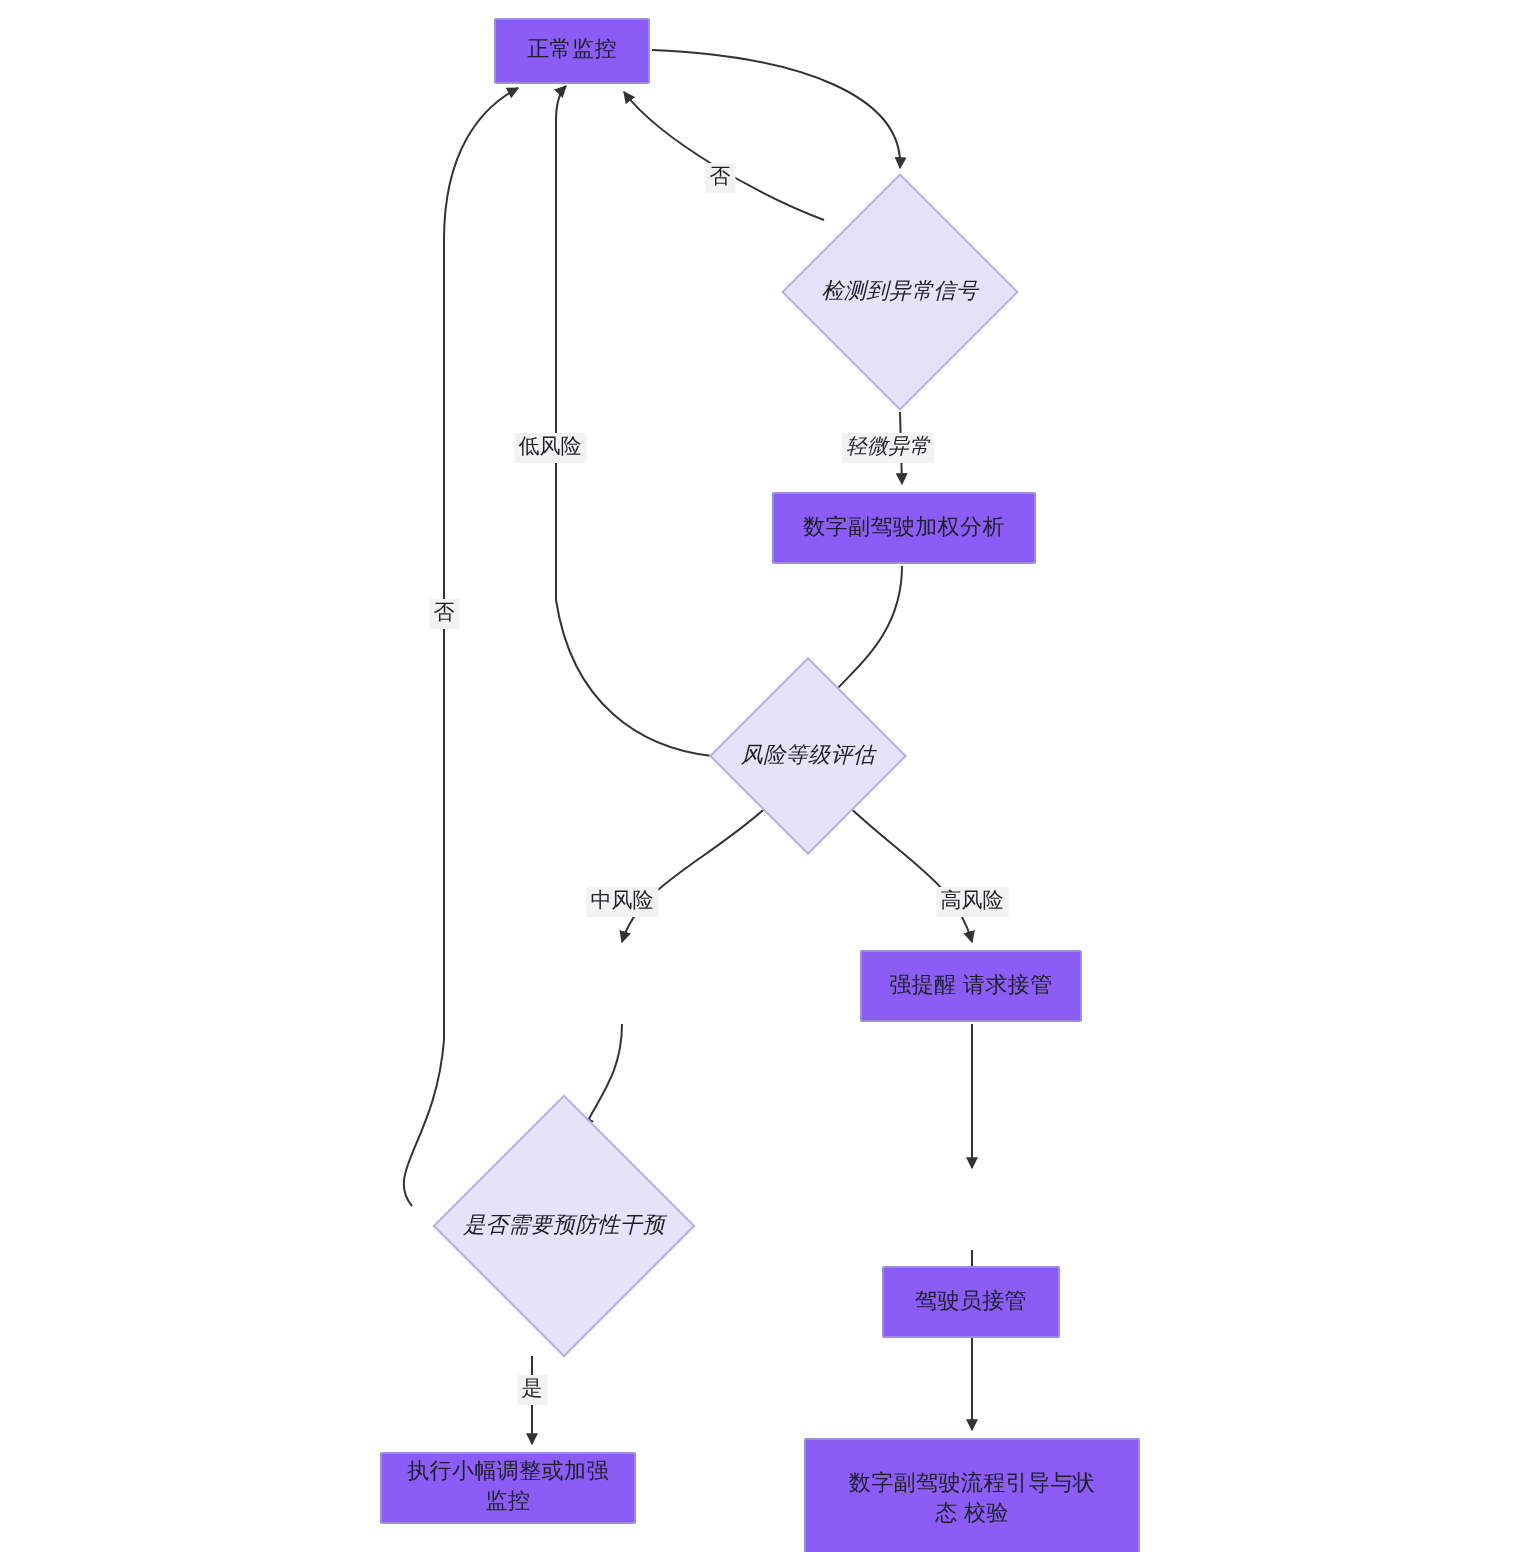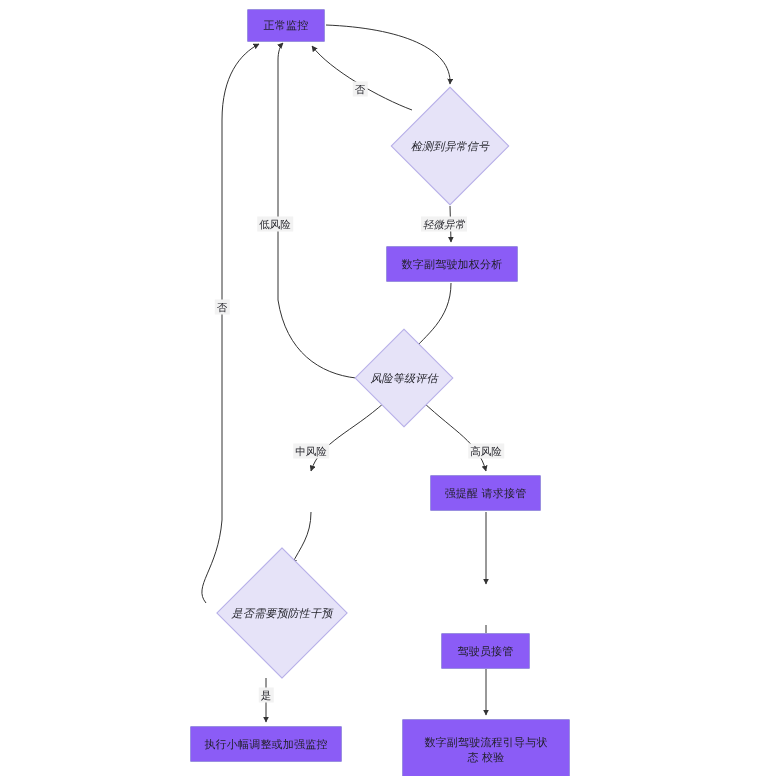--- a/index.html
+++ b/index.html
@@ -141,21 +141,21 @@
 
   <div class="node diamond" style="left:218px; top:549px; width:128px; height:128px;">
     <span class="dia-shape" style="width:91px; height:91px;"></span>
     <span class="node-text">是否需要预防性干预</span>
   </div>
 
   <div class="node rect" style="left:441px; top:605px; width:89px; height:36px;margin-top:28px;">
     <span class="node-text">驾驶员接管</span>
   </div>
 
-  <div class="node rect" style="left:190px; top:726px; width:152px; height:36px;">
+  <div class="node rect" style="left:190px; top:726px; width:128px; height:36px;">
     <span class="node-text">执行小幅调整或加强监控</span>
   </div>
 
   <div class="node rect" style="left:402px; top:719px; width:168px; height:62px;">
     <span class="node-text" style="display:block; width:128px;">数字副驾驶流程引导与状态 校验</span>
   </div>
 
   <div class="edge-label" style="left:360px; top:89px;">否</div>
 
   <div class="edge-label" style="left:444px; top:224px;font-style:italic;">轻微异常</div>

